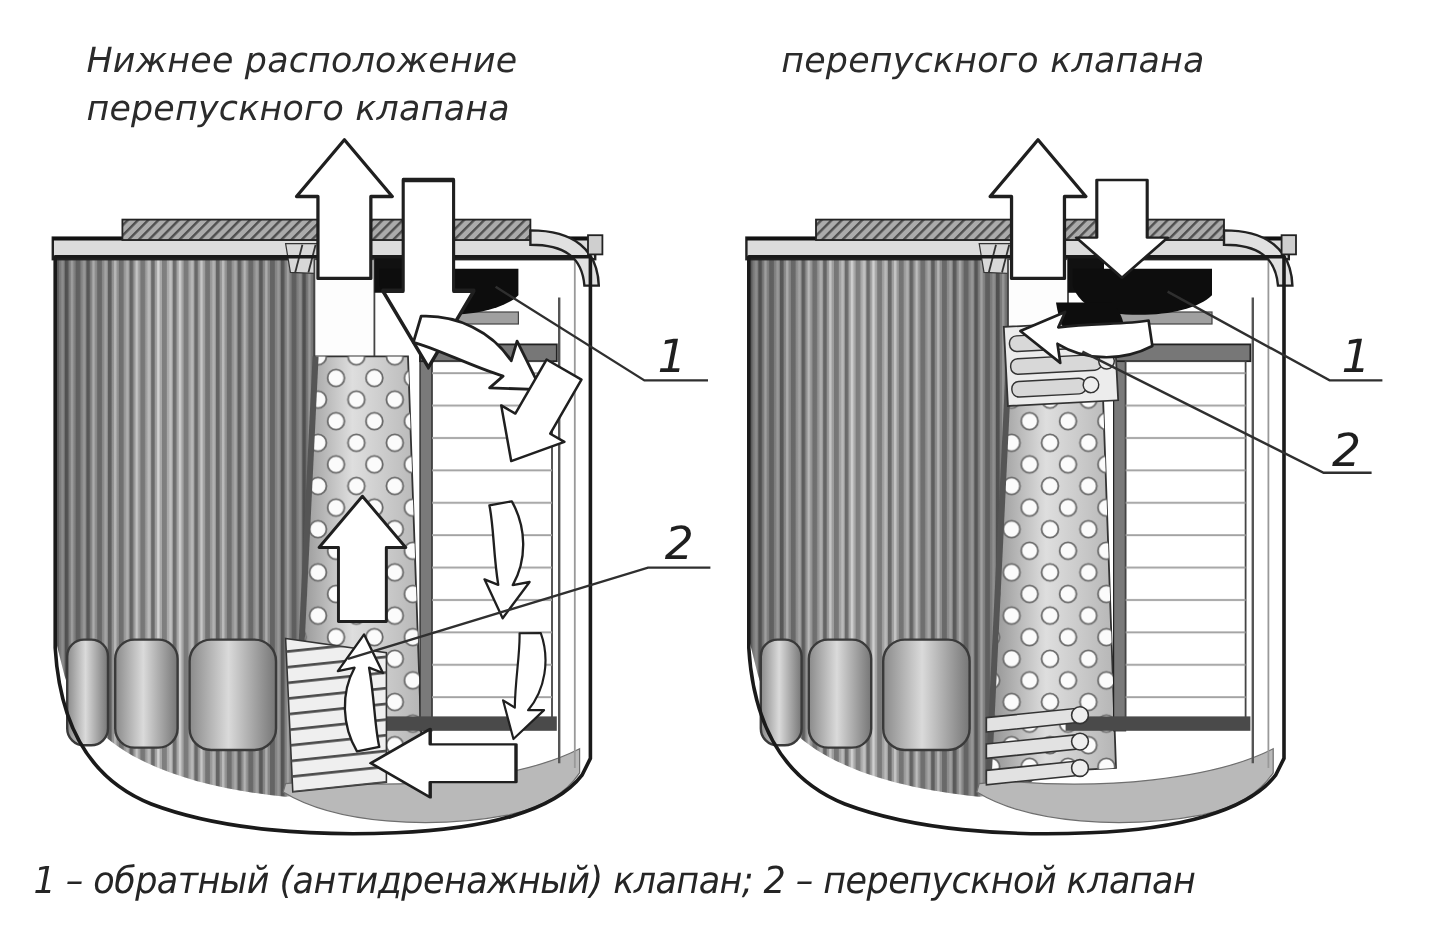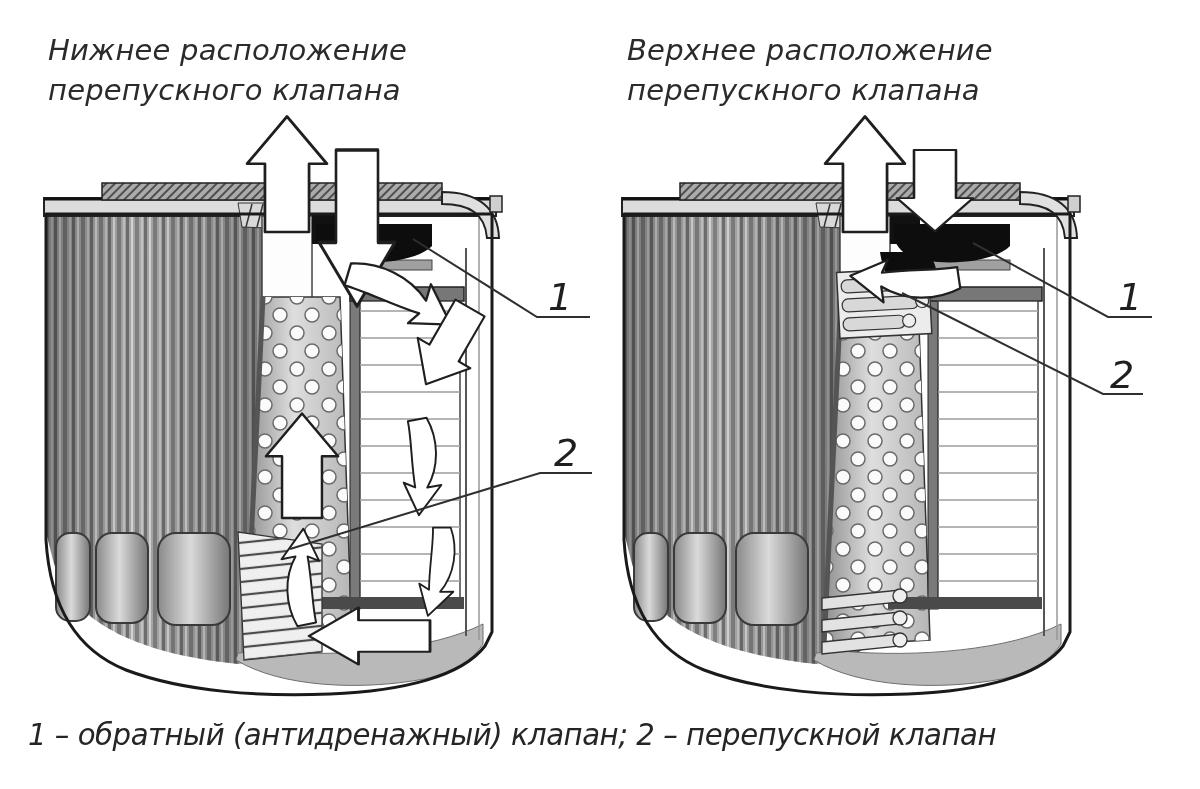--- a/index.html
+++ b/index.html
@@ -7,21 +7,21 @@
     width:1200px;height:789px;position:relative;overflow:hidden;
     background:#ffffff;
     font-family:"DejaVu Sans","Liberation Sans",sans-serif;
   }
   .stage{position:absolute;left:0;top:0;width:1200px;height:789px;}
   .diagram-title{
     position:absolute;top:30px;width:480px;
     font-style:italic;font-size:29px;line-height:40px;color:#2b2b2b;
     letter-spacing:0.2px;
   }
-  .diagram-title .t-line{display:block;}
+  .diagram-title .t-line{display:block;margin-left:24px;}
   #title-left{left:48px;}
   #title-right{left:627px;}
   .caption{
     position:absolute;left:28px;top:716px;width:1150px;
     font-style:italic;font-size:31px;color:#252525;
     letter-spacing:-0.5px;white-space:nowrap;
     transform:scaleX(0.94);transform-origin:left center;
   }
   svg{position:absolute;left:0;top:0;}
   .arrow{fill:#ffffff;stroke:#1f1f1f;stroke-width:2.6;stroke-linejoin:round;}
@@ -33,21 +33,20 @@
 <body>
 
 <div class="stage">
 
   <div class="diagram-title" id="title-left">
     <span class="t-line">Нижнее расположение</span>
     <span class="t-line">перепускного клапана</span>
   </div>
 
   <div class="diagram-title" id="title-right">
-    <span class="t-line">Верхнее расположение</span>
     <span class="t-line">перепускного клапана</span>
   </div>
 
   <svg width="1200" height="789" viewBox="0 0 1200 789">
     <defs>
       <pattern id="streaks" width="18" height="60" patternUnits="userSpaceOnUse">
         <rect width="18" height="60" fill="#a9a9a9"></rect>
         <rect x="0" width="3" height="60" fill="#6f6f6f"></rect>
         <rect x="5" width="2" height="60" fill="#d6d6d6"></rect>
         <rect x="9" width="4" height="60" fill="#7f7f7f"></rect>

